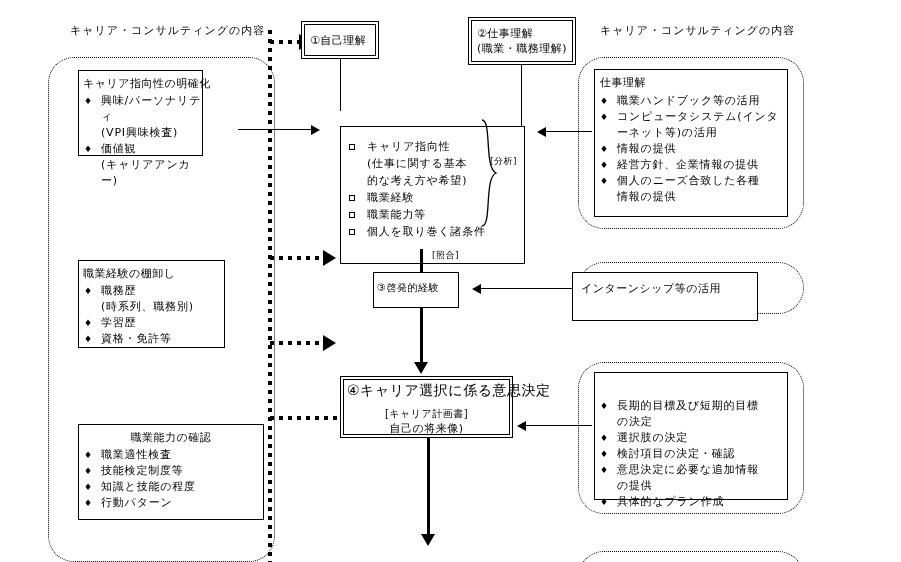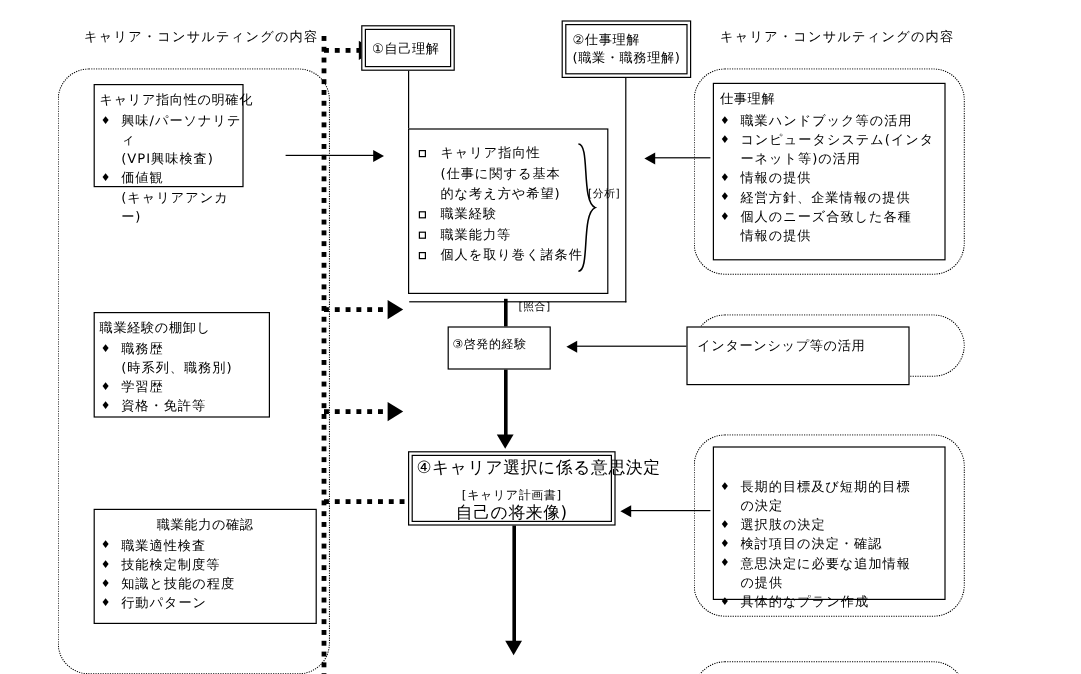--- a/index.html
+++ b/index.html
@@ -220,21 +220,21 @@
 
   <div class="abs doublebox" style="left:468px; top:17px; width:108px; height:48px;">
     <div class="inner">
       <div class="boxtitle" style="padding:5px 0 0 5px;">②仕事理解</div>
       <div class="boxtitle" style="padding:0 0 0 5px;">(職業・職務理解)</div>
     </div>
   </div>
   <div class="abs vline" style="left:521px; top:65px; height:187px;"></div>
   <div class="abs hline" style="left:341px; top:251px; width:181px;"></div>
 
-  <div class="abs solidbox" style="left:340px; top:107px; width:167px; height:138px;">
+  <div class="abs solidbox" style="left:340px; top:126px; width:185px; height:138px;">
     <ul class="sqbullets" style="margin-top:11px;">
       <li>キャリア指向性
 (仕事に関する基本
 的な考え方や希望)</li>
       <li>職業経験</li>
       <li>職業能力等</li>
       <li>個人を取り巻く諸条件</li>
     </ul>
   </div>
 
@@ -257,21 +257,21 @@
   <div class="abs hline" style="left:480px; top:288px; width:112px;"></div>
   <div class="abs ah-left" style="left:472px; top:284px;"></div>
 
   <div class="abs vline-thick" style="left:420px; top:308px; height:58px;"></div>
   <div class="abs ah-down" style="left:414px; top:362px;"></div>
 
   <div class="abs doublebox" style="left:340px; top:376px; width:173px; height:62px;">
     <div class="inner">
       <div class="boxtitle" style="padding:3px 0 0 3px; font-size:14px;">④キャリア選択に係る意思決定</div>
       <div class="boxtitle center-t" style="padding:8px 0 0 0; font-size:10px;">[キャリア計画書]</div>
-      <div class="boxtitle center-t" style="font-size:14px;">自己の将来像)</div>
+      <div class="boxtitle center-t" style="font-size:11px;">自己の将来像)</div>
     </div>
   </div>
 
   <div class="abs hline" style="left:525px; top:425px; width:67px;"></div>
   <div class="abs ah-left" style="left:517px; top:421px;"></div>
 
   <div class="abs vline-thick" style="left:427px; top:438px; height:100px;"></div>
   <div class="abs ah-down" style="left:421px; top:534px;"></div>
 
   <div class="abs dotgroup" style="left:578px; top:57px; width:226px; height:172px;"></div>

